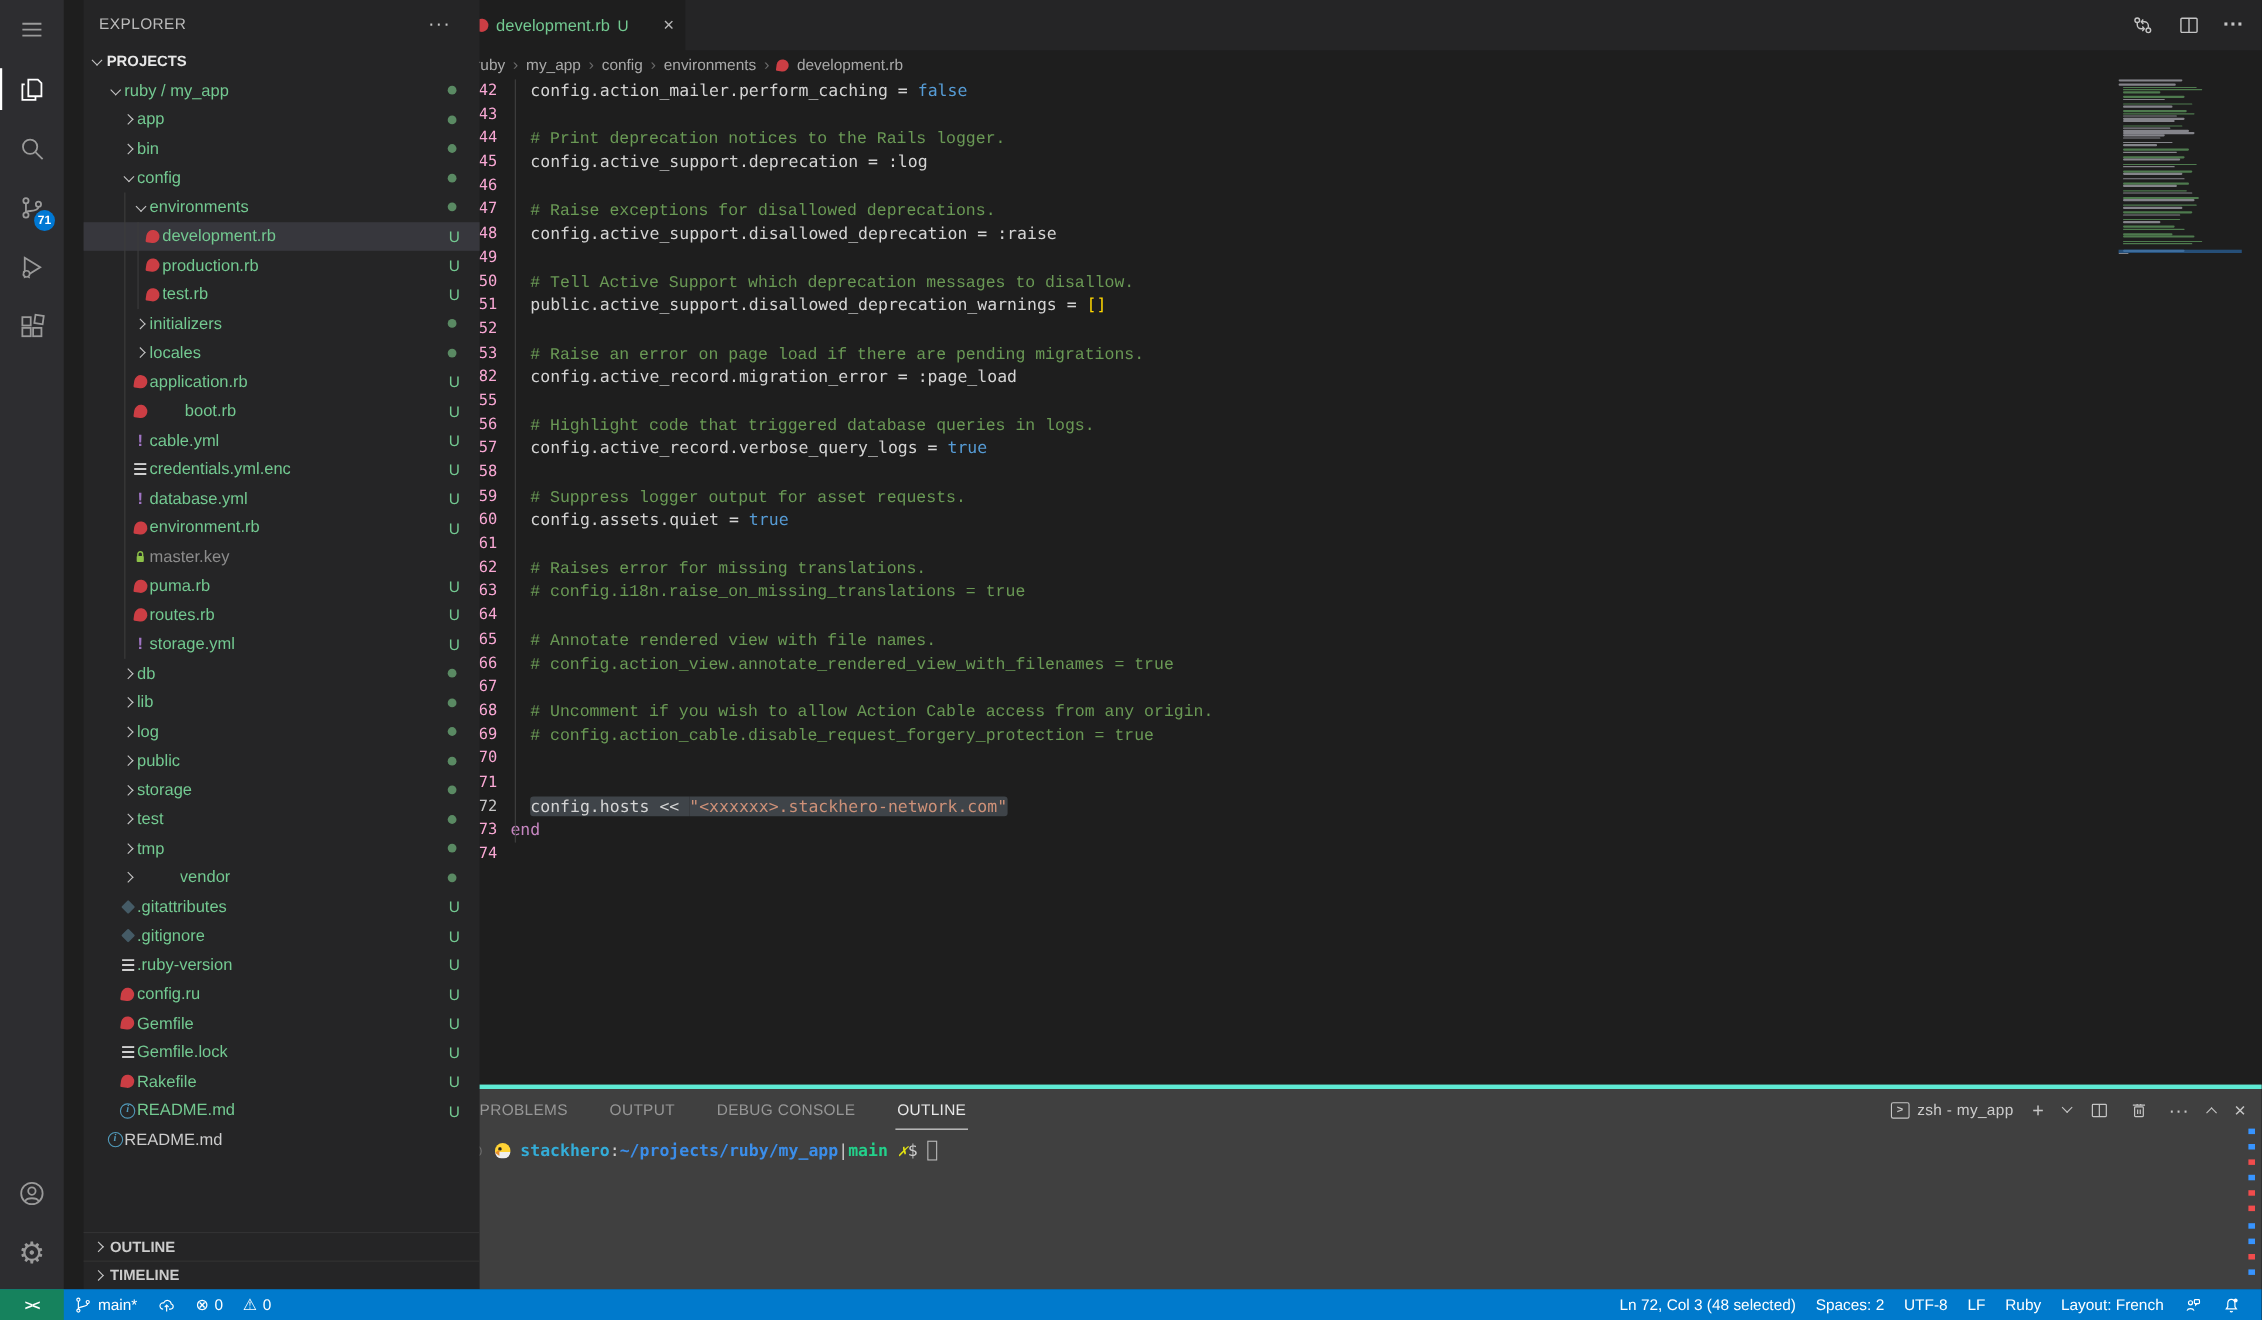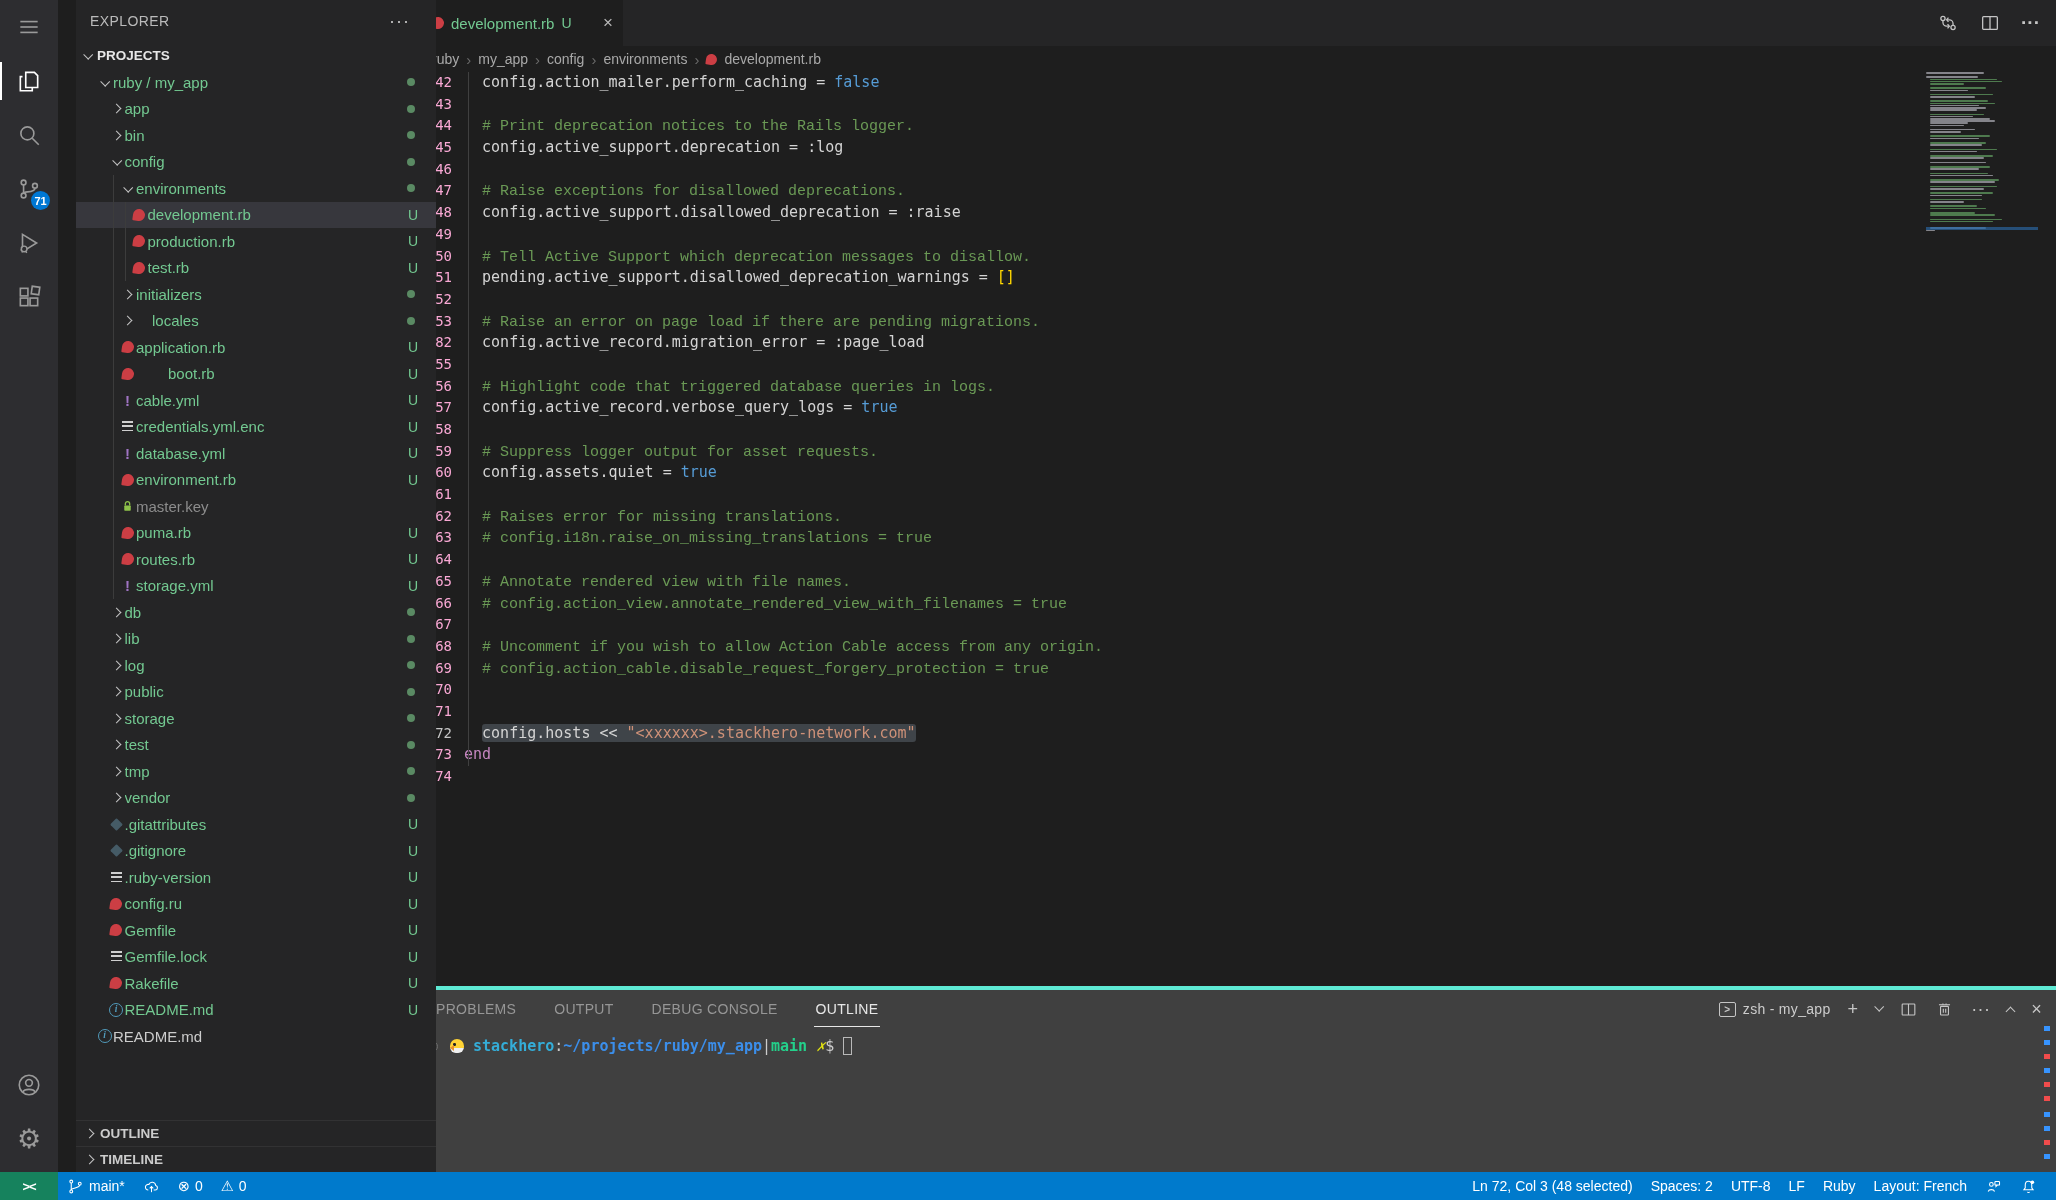--- a/index.html
+++ b/index.html
@@ -246,21 +246,21 @@
         <span class="lbl">test.rb</span>
         <span class="badge">U</span>
       </div>
       <div class="trow" style="padding-left: 43px;">
         <span class="slot">
           <span class="cv cv-r"></span>
         </span>
         <span class="lbl">initializers</span>
         <span class="dotbadge"></span>
       </div>
-      <div class="trow" style="padding-left: 43px; gap: 16px;">
+      <div class="trow" style="padding-left: 43px;">
         <span class="slot">
           <span class="cv cv-r"></span>
         </span>
         <span class="lbl">locales</span>
         <span class="dotbadge"></span>
       </div>
       <div class="trow" style="padding-left: 43px;">
         <span class="slot">
           <span class="fi fi-ruby"></span>
         </span>
@@ -374,21 +374,21 @@
         <span class="lbl">test</span>
         <span class="dotbadge"></span>
       </div>
       <div class="trow" style="padding-left: 31.5px;">
         <span class="slot">
           <span class="cv cv-r"></span>
         </span>
         <span class="lbl">tmp</span>
         <span class="dotbadge"></span>
       </div>
-      <div class="trow" style="padding-left: 31.5px;">
+      <div class="trow" style="padding-left: 31.5px; gap: 39px;">
         <span class="slot">
           <span class="cv cv-r"></span>
         </span>
         <span class="lbl">vendor</span>
         <span class="dotbadge"></span>
       </div>
       <div class="trow" style="padding-left: 31.5px;">
         <span class="slot">
           <span class="fi fi-git"></span>
         </span>
@@ -507,21 +507,21 @@
     <div id="code-lines">
         <div class="cline"><span class="lnum">42</span><span class="ltext"><span class="tok pln">  config.action_mailer.perform_caching = </span><span class="tok boo">false</span></span></div>
         <div class="cline"><span class="lnum">43</span><span class="ltext"></span></div>
         <div class="cline"><span class="lnum">44</span><span class="ltext"><span class="tok com">  # Print deprecation notices to the Rails logger.</span></span></div>
         <div class="cline"><span class="lnum">45</span><span class="ltext"><span class="tok pln">  config.active_support.deprecation = :log</span></span></div>
         <div class="cline"><span class="lnum">46</span><span class="ltext"></span></div>
         <div class="cline"><span class="lnum">47</span><span class="ltext"><span class="tok com">  # Raise exceptions for disallowed deprecations.</span></span></div>
         <div class="cline"><span class="lnum">48</span><span class="ltext"><span class="tok pln">  config.active_support.disallowed_deprecation = :raise</span></span></div>
         <div class="cline"><span class="lnum">49</span><span class="ltext"></span></div>
         <div class="cline"><span class="lnum">50</span><span class="ltext"><span class="tok com">  # Tell Active Support which deprecation messages to disallow.</span></span></div>
-        <div class="cline"><span class="lnum">51</span><span class="ltext"><span class="tok pln">  pending.active_support.disallowed_deprecation_warnings = </span><span class="tok brk">[]</span></span></div>
+        <div class="cline"><span class="lnum">51</span><span class="ltext"><span class="tok pln">  public.active_support.disallowed_deprecation_warnings = </span><span class="tok brk">[]</span></span></div>
         <div class="cline"><span class="lnum">52</span><span class="ltext"></span></div>
         <div class="cline"><span class="lnum">53</span><span class="ltext"><span class="tok com">  # Raise an error on page load if there are pending migrations.</span></span></div>
         <div class="cline"><span class="lnum">82</span><span class="ltext"><span class="tok pln">  config.active_record.migration_error = :page_load</span></span></div>
         <div class="cline"><span class="lnum">55</span><span class="ltext"></span></div>
         <div class="cline"><span class="lnum">56</span><span class="ltext"><span class="tok com">  # Highlight code that triggered database queries in logs.</span></span></div>
         <div class="cline"><span class="lnum">57</span><span class="ltext"><span class="tok pln">  config.active_record.verbose_query_logs = </span><span class="tok boo">true</span></span></div>
         <div class="cline"><span class="lnum">58</span><span class="ltext"></span></div>
         <div class="cline"><span class="lnum">59</span><span class="ltext"><span class="tok com">  # Suppress logger output for asset requests.</span></span></div>
         <div class="cline"><span class="lnum">60</span><span class="ltext"><span class="tok pln">  config.assets.quiet = </span><span class="tok boo">true</span></span></div>
         <div class="cline"><span class="lnum">61</span><span class="ltext"></span></div>

